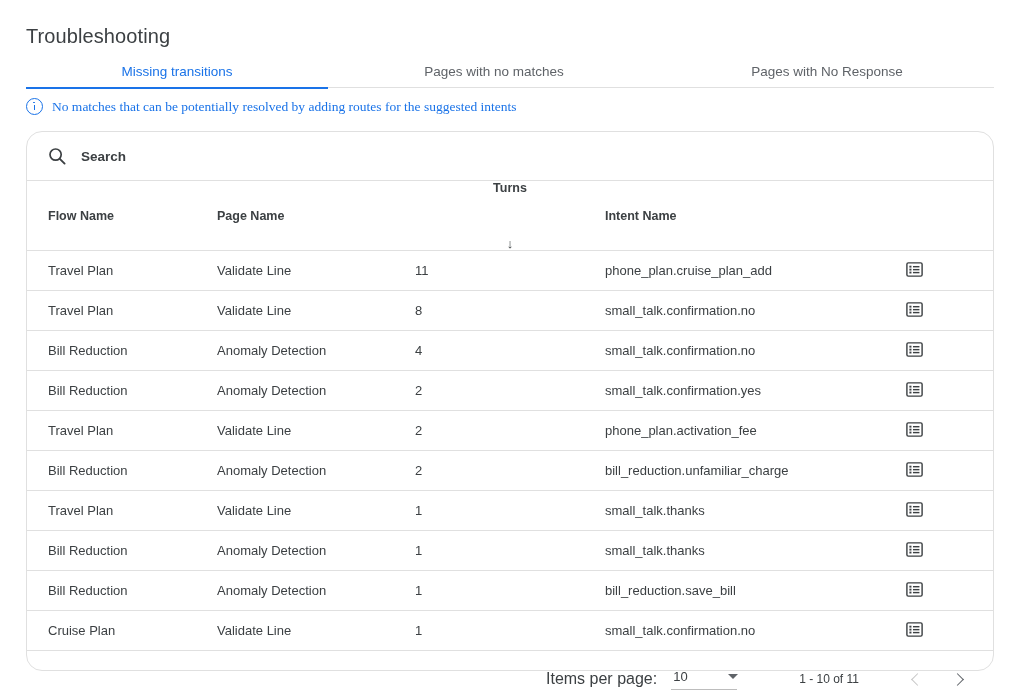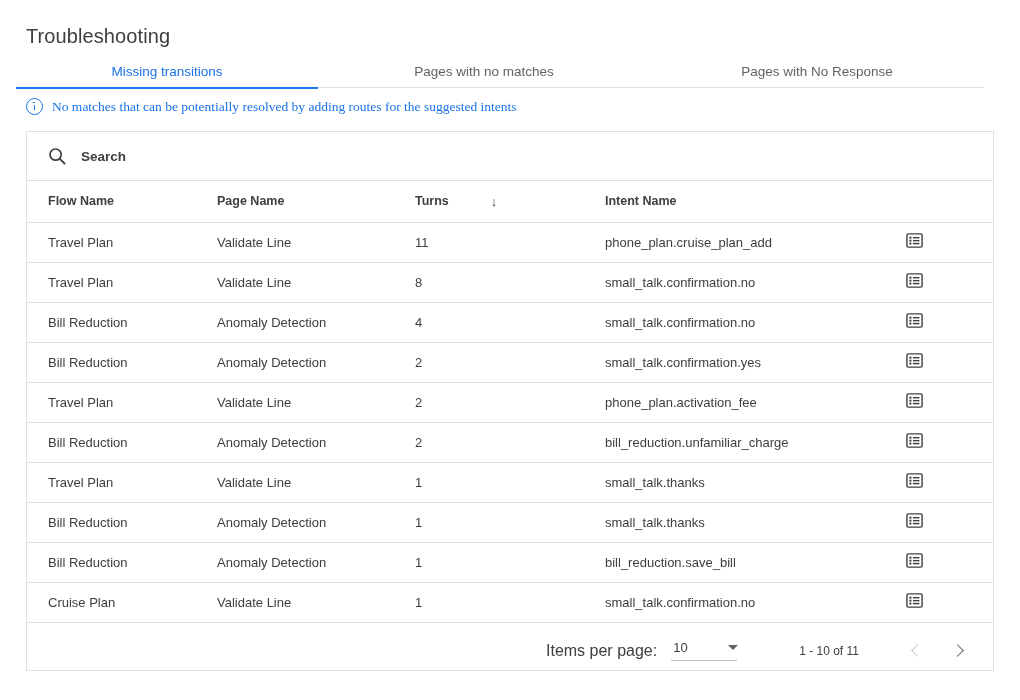--- a/index.html
+++ b/index.html
@@ -23,21 +23,21 @@
     position: absolute;
     left: 26px;
     top: 25px;
     font-size: 20px;
     color: #3c4043;
     letter-spacing: 0.1px;
   }
   
   .tabs {
     position: absolute;
-    left: 16px;
+    left: 26px;
     top: 54px;
     width: 968px;
     height: 34px;
     display: flex;
     border-bottom: 1px solid #e0e0e0;
   }
   .tab {
     flex: 0 0 auto;
     height: 34px;
     display: flex;
@@ -106,21 +106,21 @@
   }
   
   .card {
     position: absolute;
     left: 26px;
     top: 131px;
     width: 968px;
     height: 540px;
     background: #ffffff;
     border: 1px solid #e0e0e0;
-    border-radius: 0;
+    border-radius: 16px;
   }
   .search-row {
     height: 49px;
     display: flex;
     align-items: center;
     padding: 0 0 0 20px;
     border-bottom: 1px solid #e0e0e0;
     gap: 14px;
   }
   .search-icon {
@@ -160,20 +160,21 @@
   }
   .c1 { width: 190px; padding-left: 21px !important; }
   .c2 { width: 198px; }
   .c3 { width: 190px; }
   .c4 { width: 300px; margin-left: 32px; }
   .c5 { width: 88px; }
   thead th .hdr {
     display: flex;
     align-items: center;
     gap: 42px;
+    flex-direction: column;
   }
   .sort-arrow {
     font-size: 13px;
     color: #3c4043;
     line-height: 1;
   }
   tbody td {
     height: 40px;
     font-size: 13px;
     color: #3c4043;

